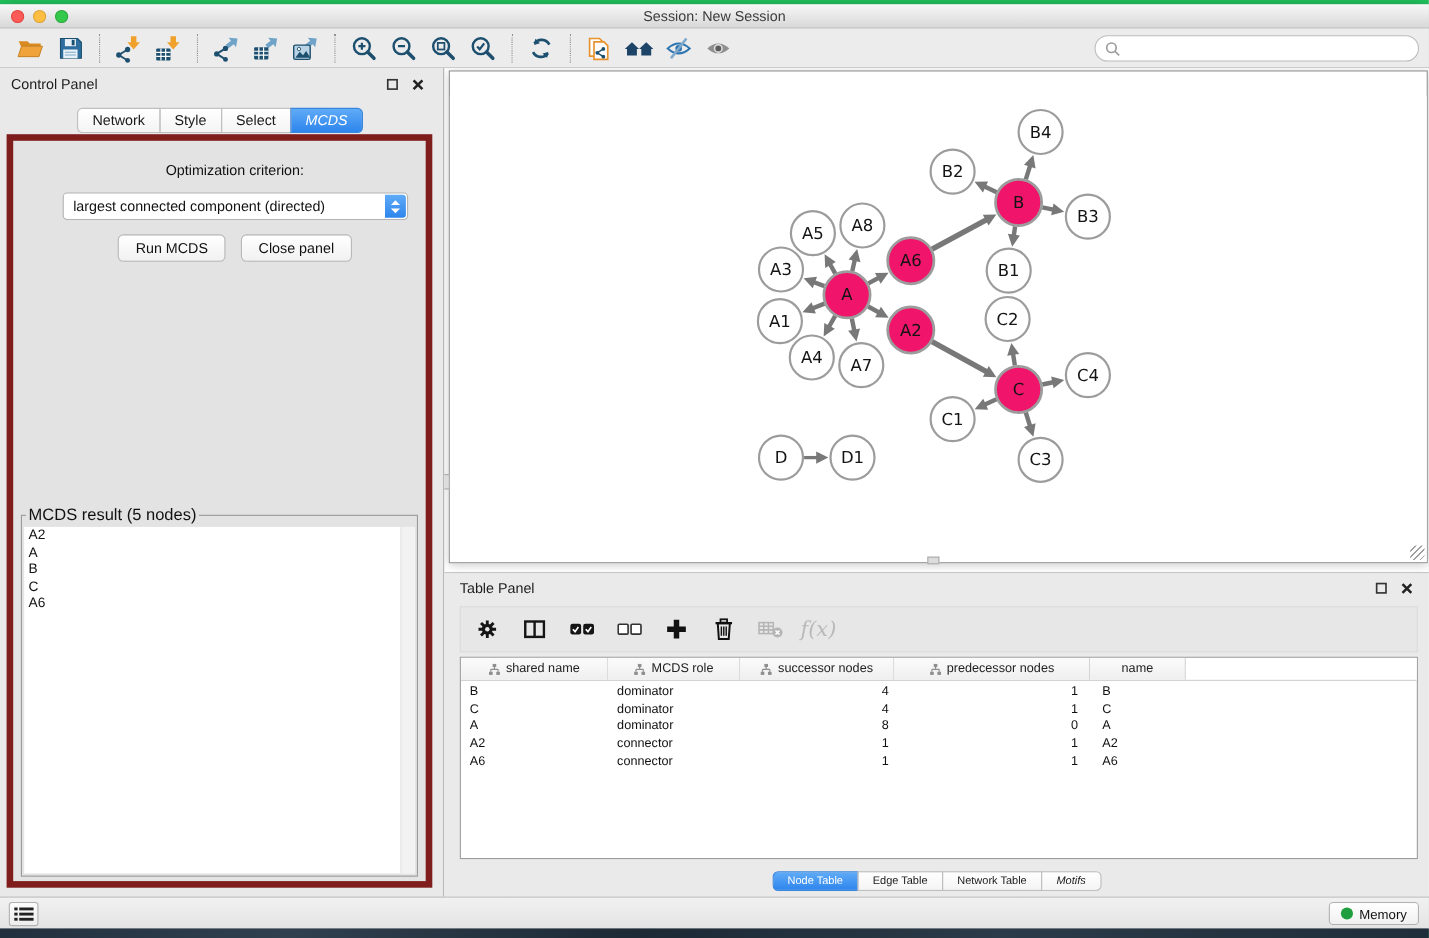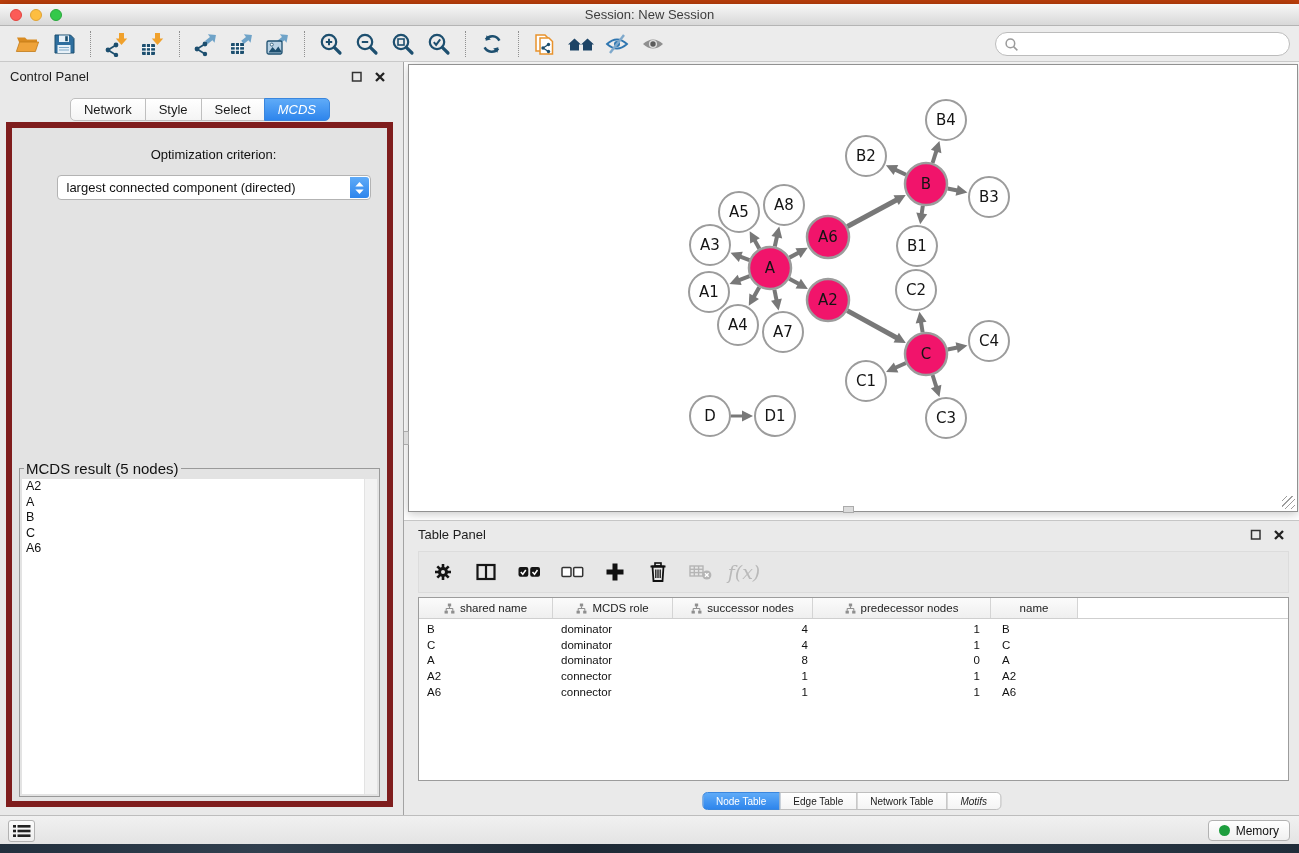--- a/index.html
+++ b/index.html
@@ -1,19 +1,19 @@
 <!DOCTYPE html>
 <html><head>
 <meta charset="utf-8">
 <style>
   * { box-sizing: border-box; margin: 0; padding: 0; }
   html,body { width:1299px; height:853px; overflow:hidden; }
   body { font-family:"Liberation Sans", sans-serif; }
 
-  .desktop { position:relative; width:1299px; height:853px; background:#c2410c; }
+  .desktop { position:relative; width:1299px; height:853px; background:#22c55e; }
   .desktop-bottom { position:absolute; left:0; bottom:0; width:100%; height:9px;
     background:linear-gradient(90deg,#22303e,#31404f 20%,#1d2935 45%,#2c3b49 70%,#202d3a); }
 
   .app { position:absolute; left:0; top:4px; width:1299px; height:841px; background:#ececec; box-shadow:0 3px 14px rgba(0,0,0,.4); }
 
   
   .titlebar { position:relative; height:22px; background:linear-gradient(#f7f7f7,#d8d8d8); border-bottom:1px solid #b4b4b4; }
   .lights { position:absolute; left:10px; top:5px; display:flex; gap:8px; }
   .light { width:12px; height:12px; border-radius:50%; }
   .light.red { background:#fc5b57; border:1px solid #e2453f; }
@@ -312,20 +312,24 @@
         <div class="cp-content">
           <div class="opt-label">Optimization criterion:</div>
           <div class="selectbox">
             <span class="sel-text">largest connected component (directed)</span>
             <span class="sel-stepper">
               <svg width="11" height="16" viewBox="0 0 12 16">
                   <polygon points="6,1.5 10.5,6.3 1.5,6.3" fill="#fff"></polygon>
                   <polygon points="6,14.5 10.5,9.7 1.5,9.7" fill="#fff"></polygon>
                 </svg>
             </span>
+          </div>
+          <div class="btn-row">
+            <button class="push-btn">Run MCDS</button>
+            <button class="push-btn">Close panel</button>
           </div>
           <fieldset class="mcds-fieldset">
             <legend>MCDS result (5 nodes)</legend>
             <div class="mcds-listwrap">
               <div id="mcds-list">
                   <div class="mcds-item">A2</div>
                   <div class="mcds-item">A</div>
                   <div class="mcds-item">B</div>
                   <div class="mcds-item">C</div>
                   <div class="mcds-item">A6</div>

